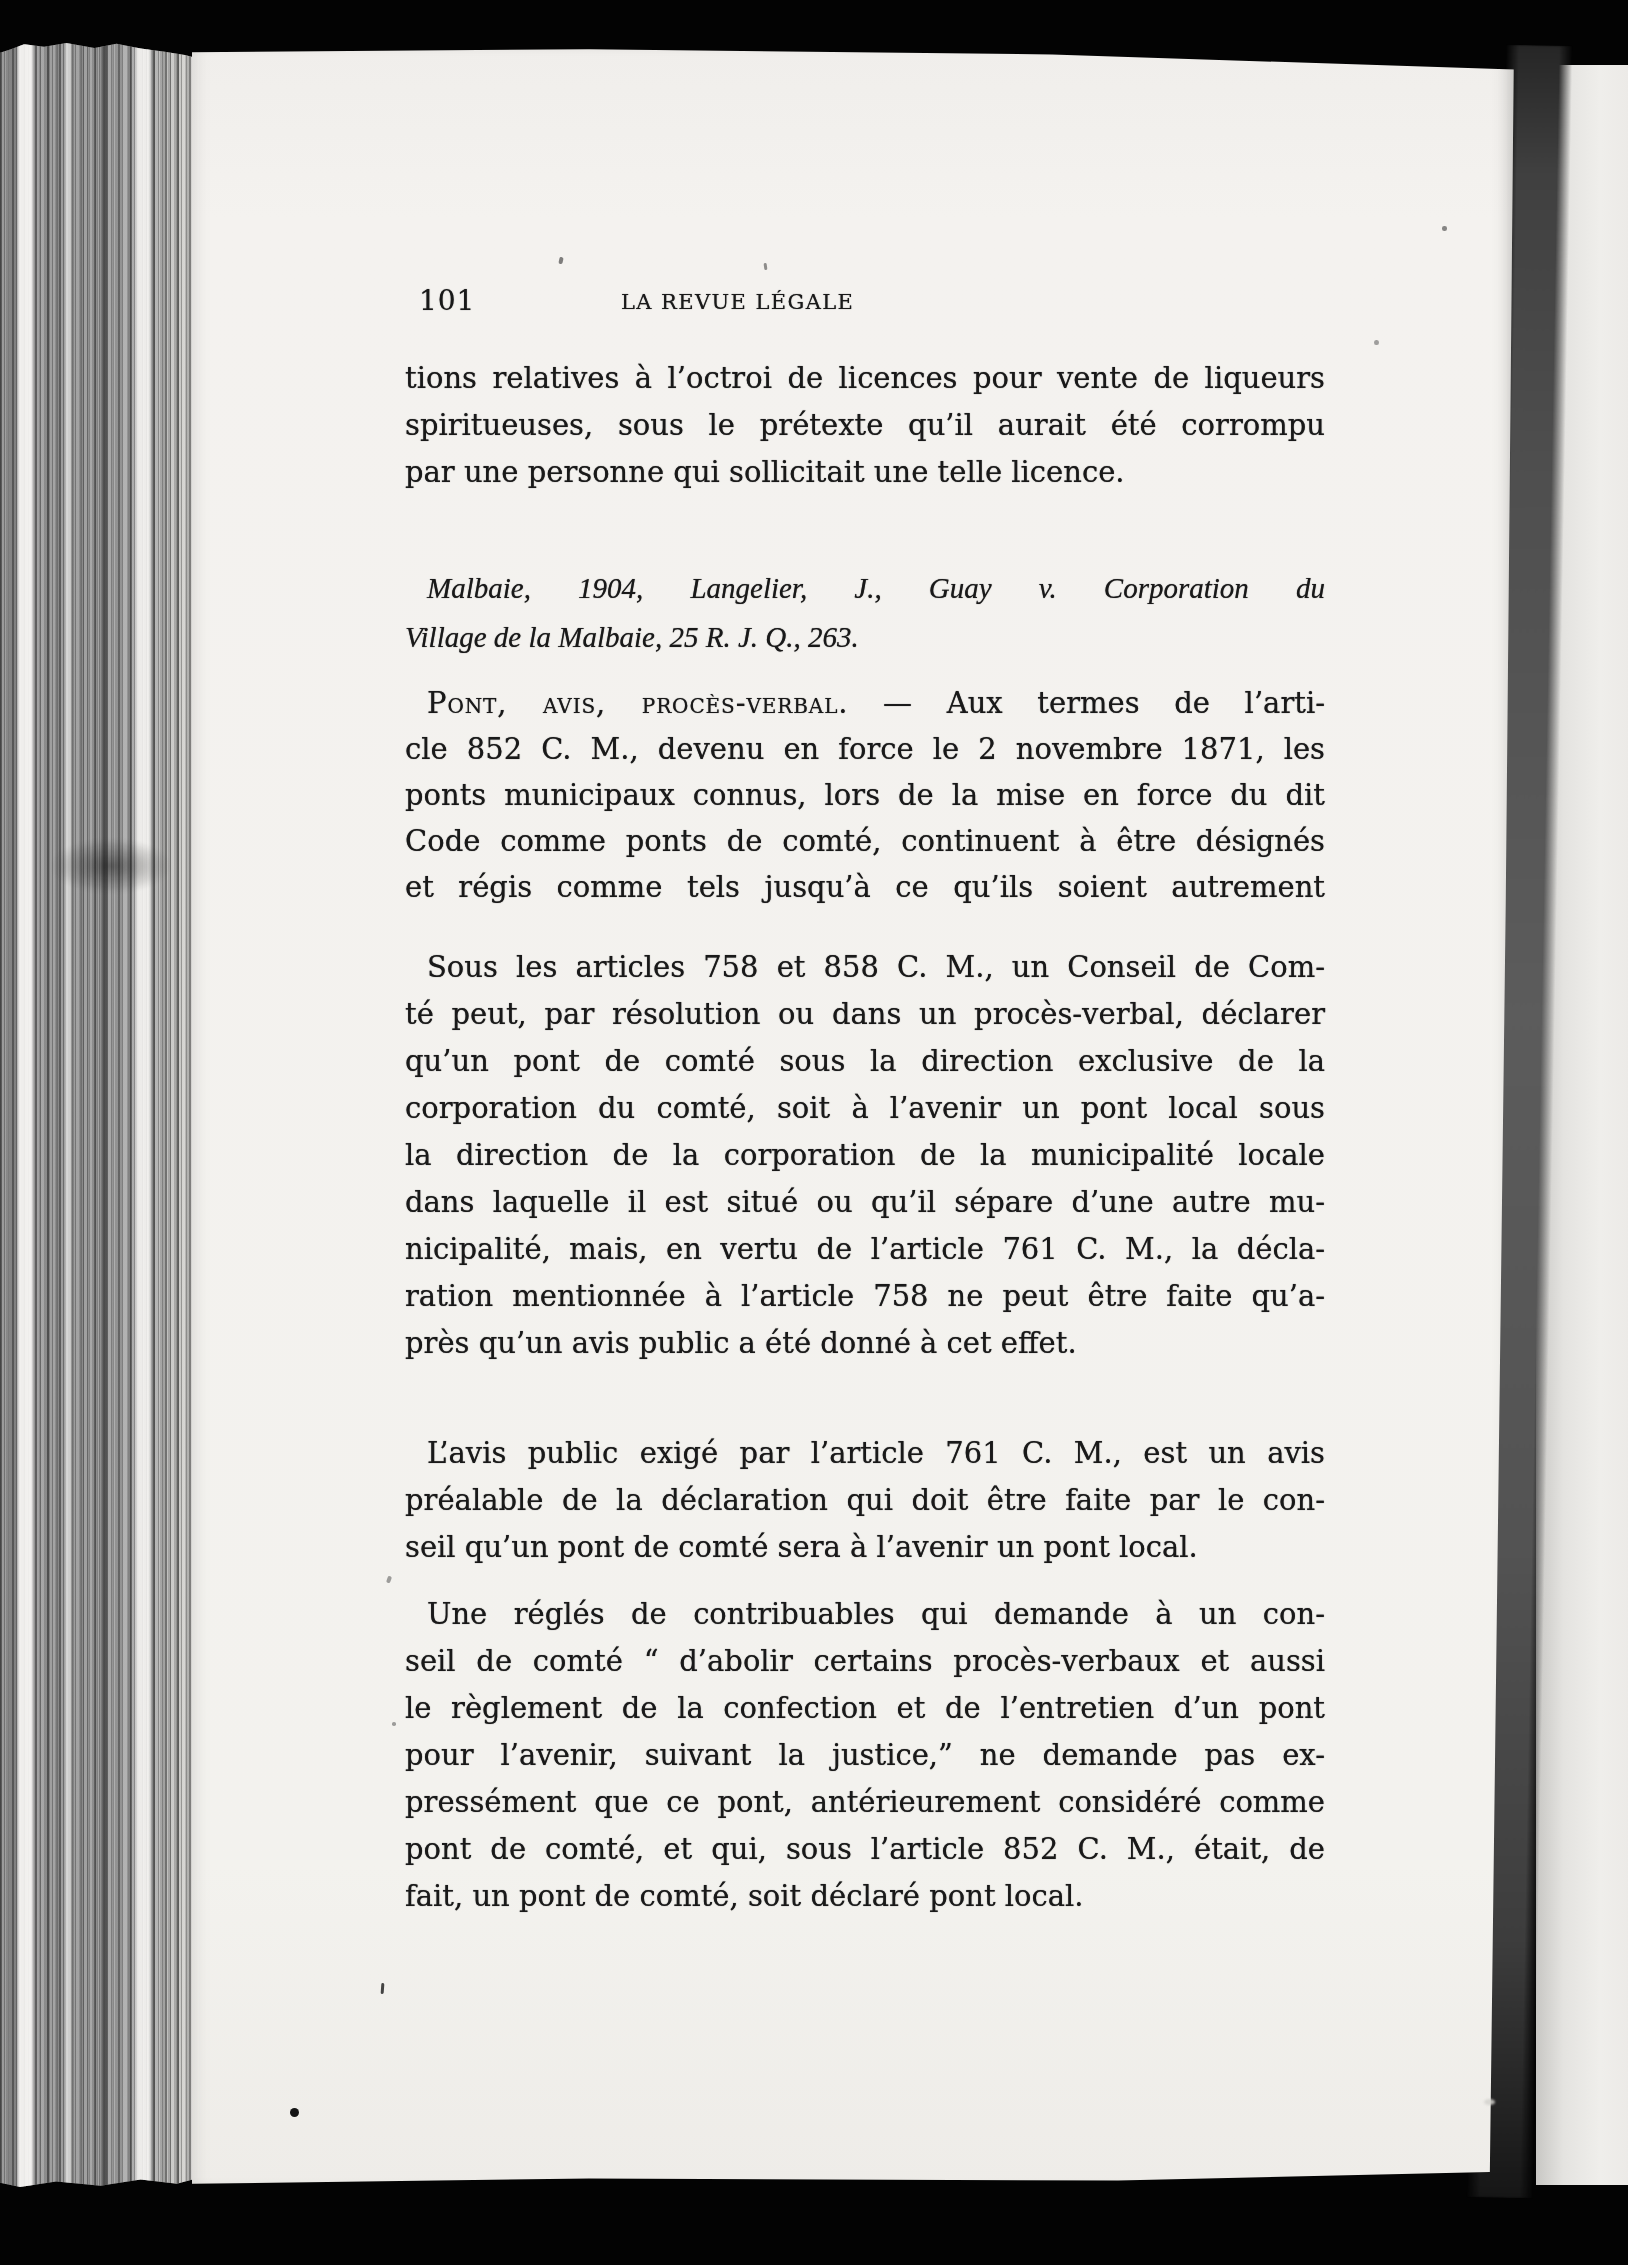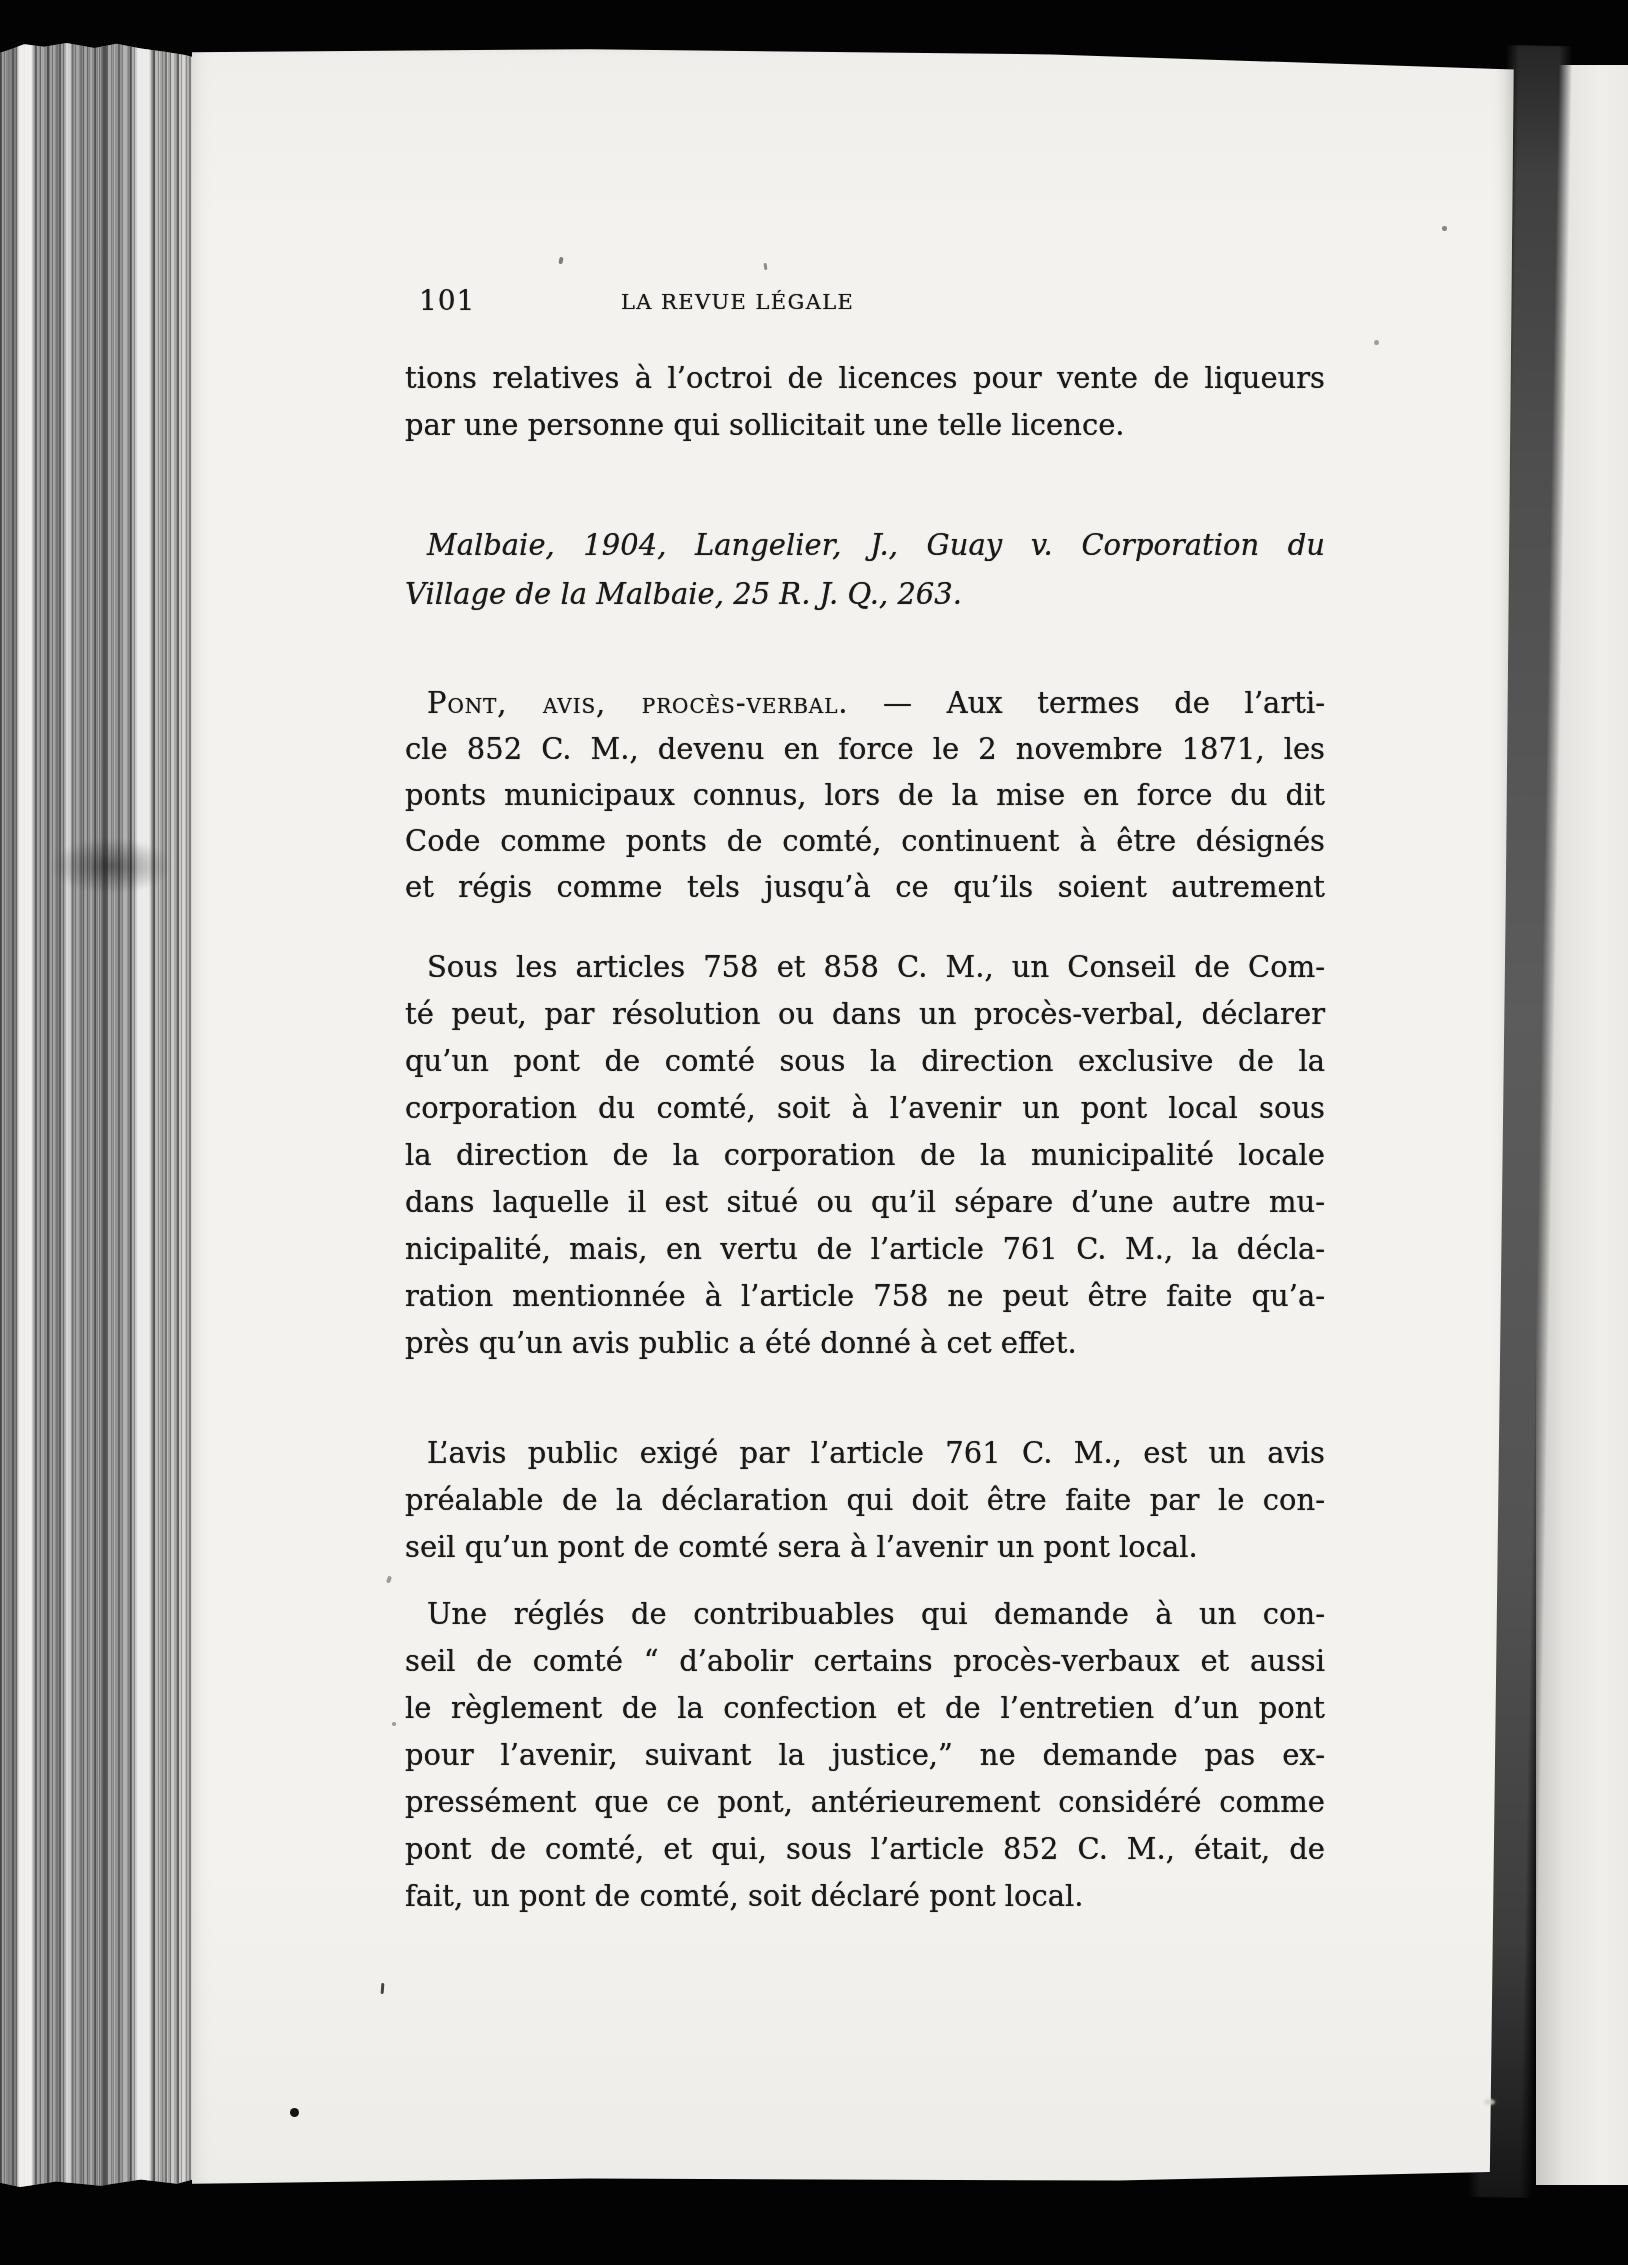--- a/index.html
+++ b/index.html
@@ -85,24 +85,25 @@
 
   <div class="facing-page"></div>
   <div class="gutter-strip"></div>
   <div class="page"></div>
 
   <div class="txt page-number">101</div>
   <div class="txt running-title">LA REVUE LÉGALE</div>
 
   <div class="txt para" style="top:355px;--lh:47px;">
     <div class="line">tions relatives à l’octroi de licences pour vente de liqueurs</div>
+    <div class="line">spiritueuses, sous le prétexte qu’il aurait été corrompu</div>
     <div class="line last">par une personne qui sollicitait une telle licence.</div>
   </div>
 
-  <div class="txt para italic" style="top:521px;--lh:49px;">
+  <div class="txt para italic" style="top:564px;font-family:Liberation Serif, serif;--lh:49px;">
     <div class="line indent">Malbaie, 1904, Langelier, J., Guay v. Corporation du</div>
     <div class="line last">Village de la Malbaie, 25 R. J. Q., 263.</div>
   </div>
 
   <div class="txt para" style="top:680px;--lh:46px;">
     <div class="line indent">
       <span class="sc">Pont, avis, procès-verbal.</span><span> — Aux termes de l’arti-</span>
     </div>
     <div class="line">cle 852 C. M., devenu en force le 2 novembre 1871, les</div>
     <div class="line">ponts municipaux connus, lors de la mise en force du dit</div>

